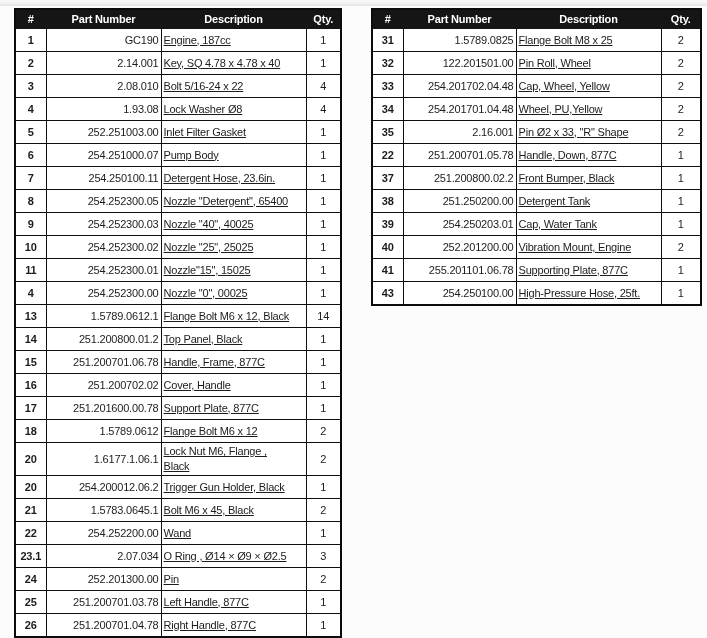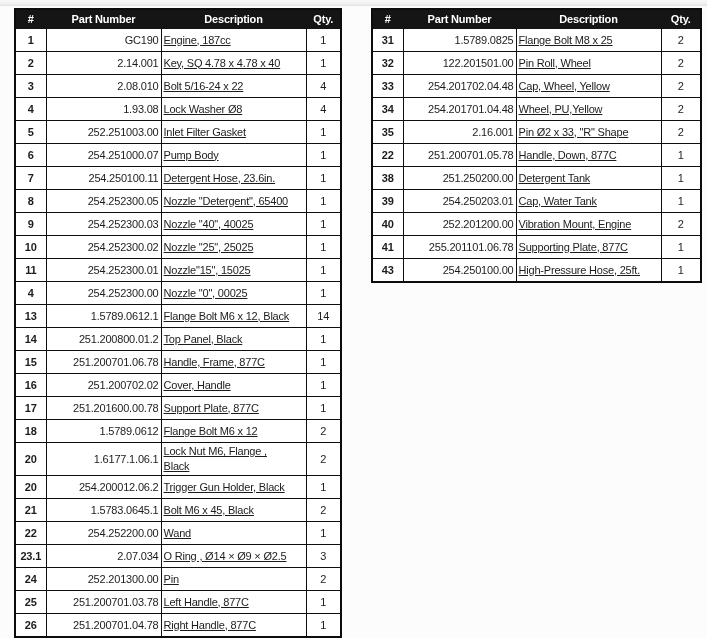--- a/index.html
+++ b/index.html
@@ -292,20 +292,26 @@
           <td class="col-desc">Pin Ø2 x 33, "R" Shape</td>
           <td class="col-qty">2</td>
         </tr>
         <tr>
           <td class="col-num">22</td>
           <td class="col-part">251.200701.05.78</td>
           <td class="col-desc">Handle, Down, 877C</td>
           <td class="col-qty">1</td>
         </tr>
         <tr>
+          <td class="col-num">37</td>
+          <td class="col-part">251.200800.02.2</td>
+          <td class="col-desc">Front Bumper, Black</td>
+          <td class="col-qty">1</td>
+        </tr>
+        <tr>
           <td class="col-num">38</td>
           <td class="col-part">251.250200.00</td>
           <td class="col-desc">Detergent Tank</td>
           <td class="col-qty">1</td>
         </tr>
         <tr>
           <td class="col-num">39</td>
           <td class="col-part">254.250203.01</td>
           <td class="col-desc">Cap, Water Tank</td>
           <td class="col-qty">1</td>

